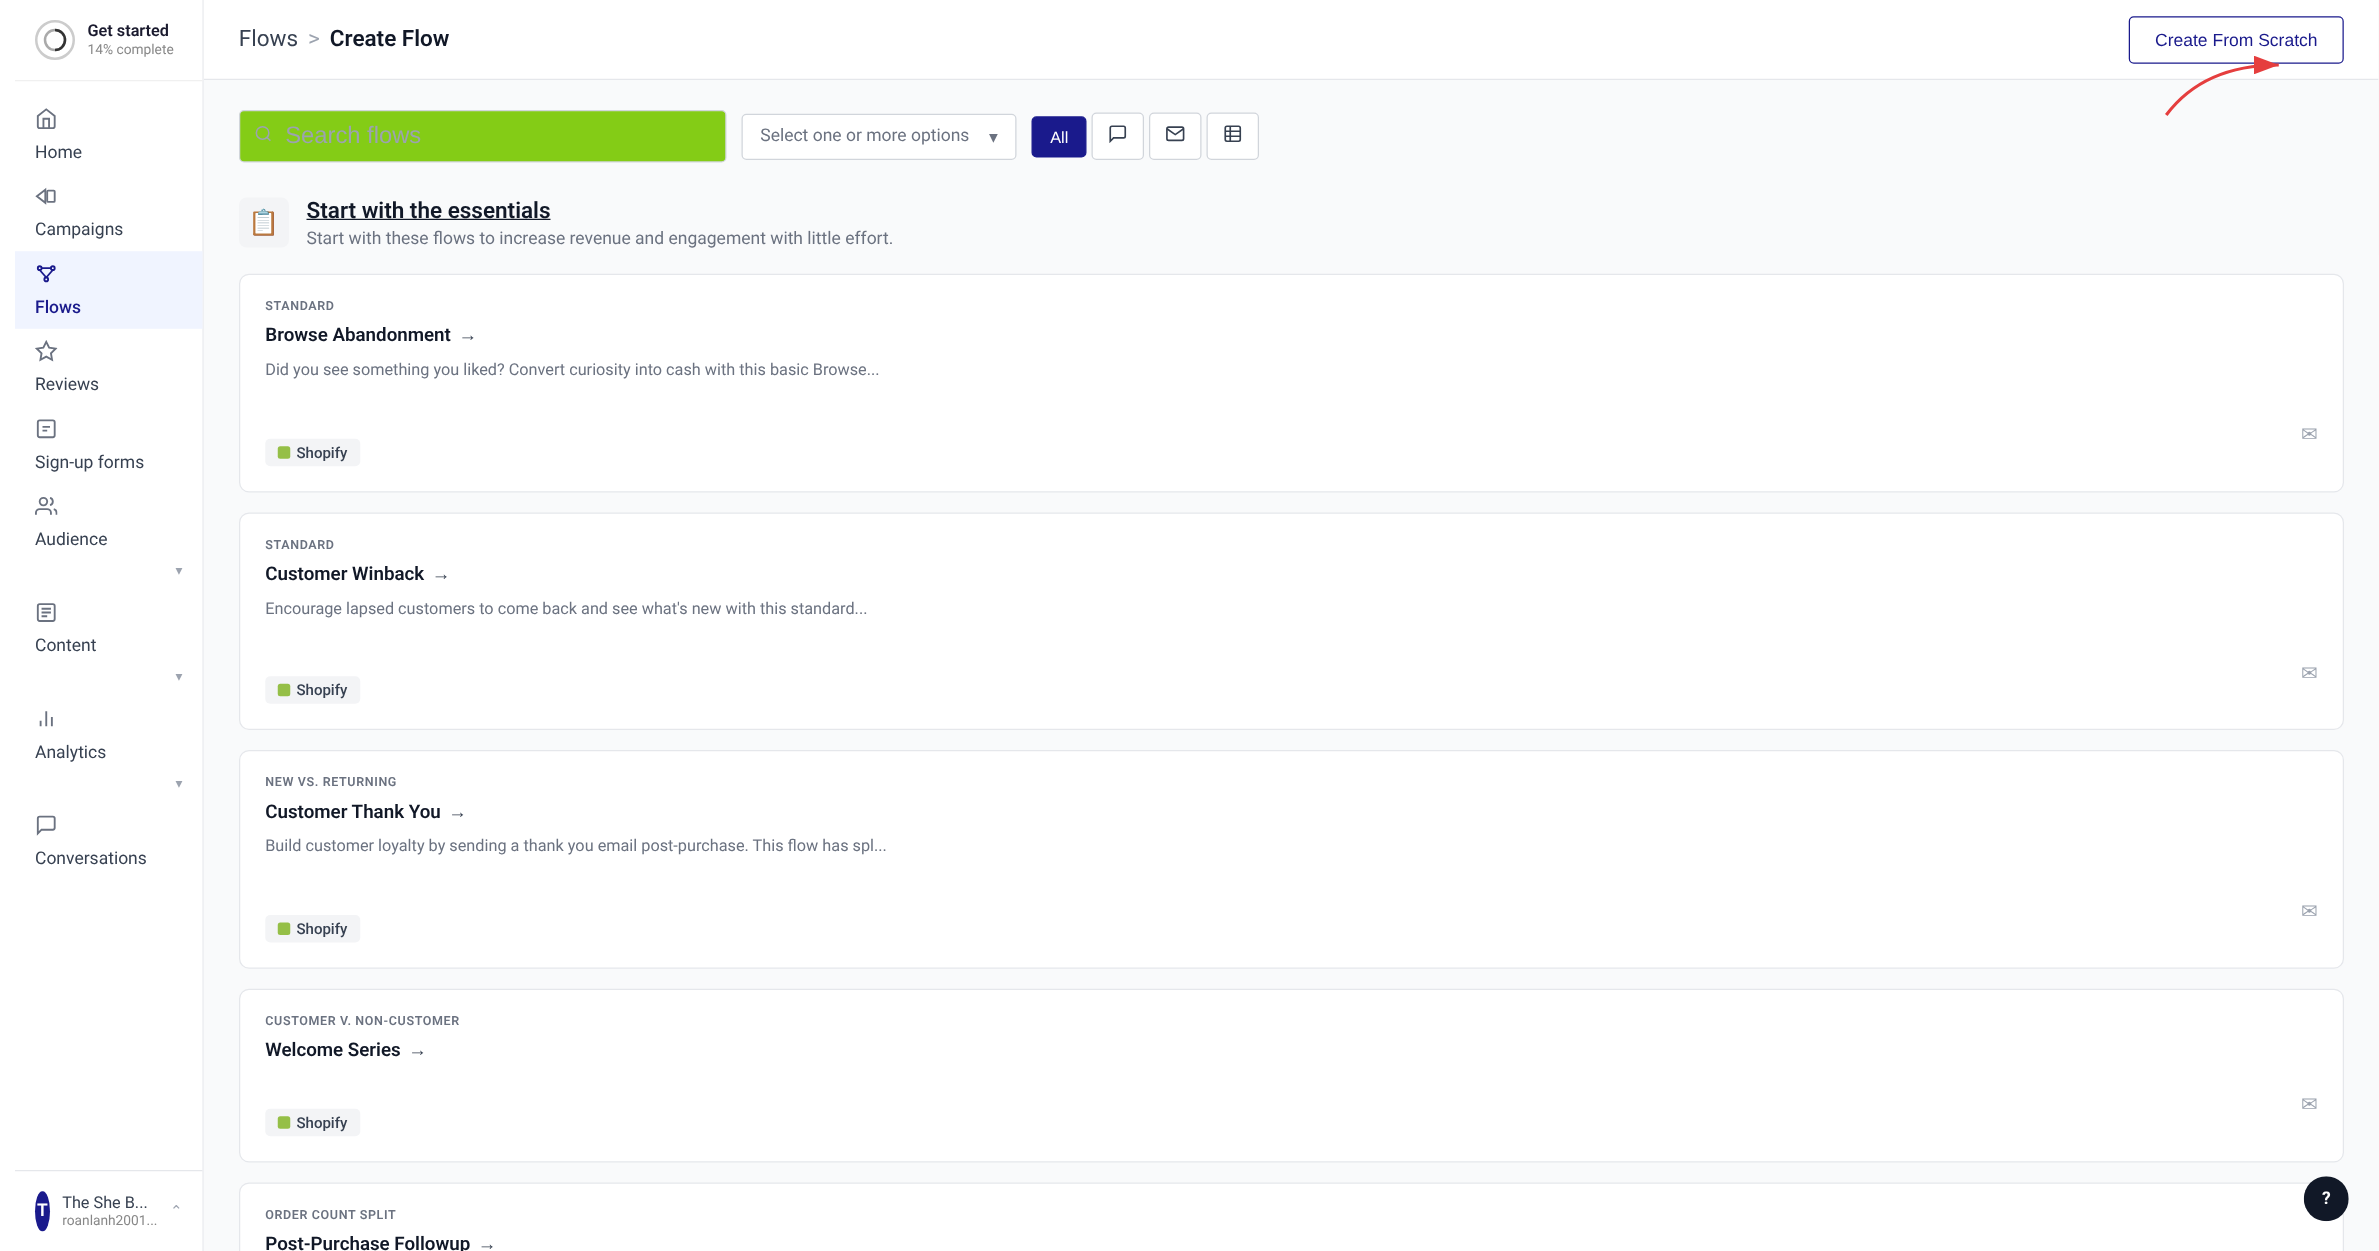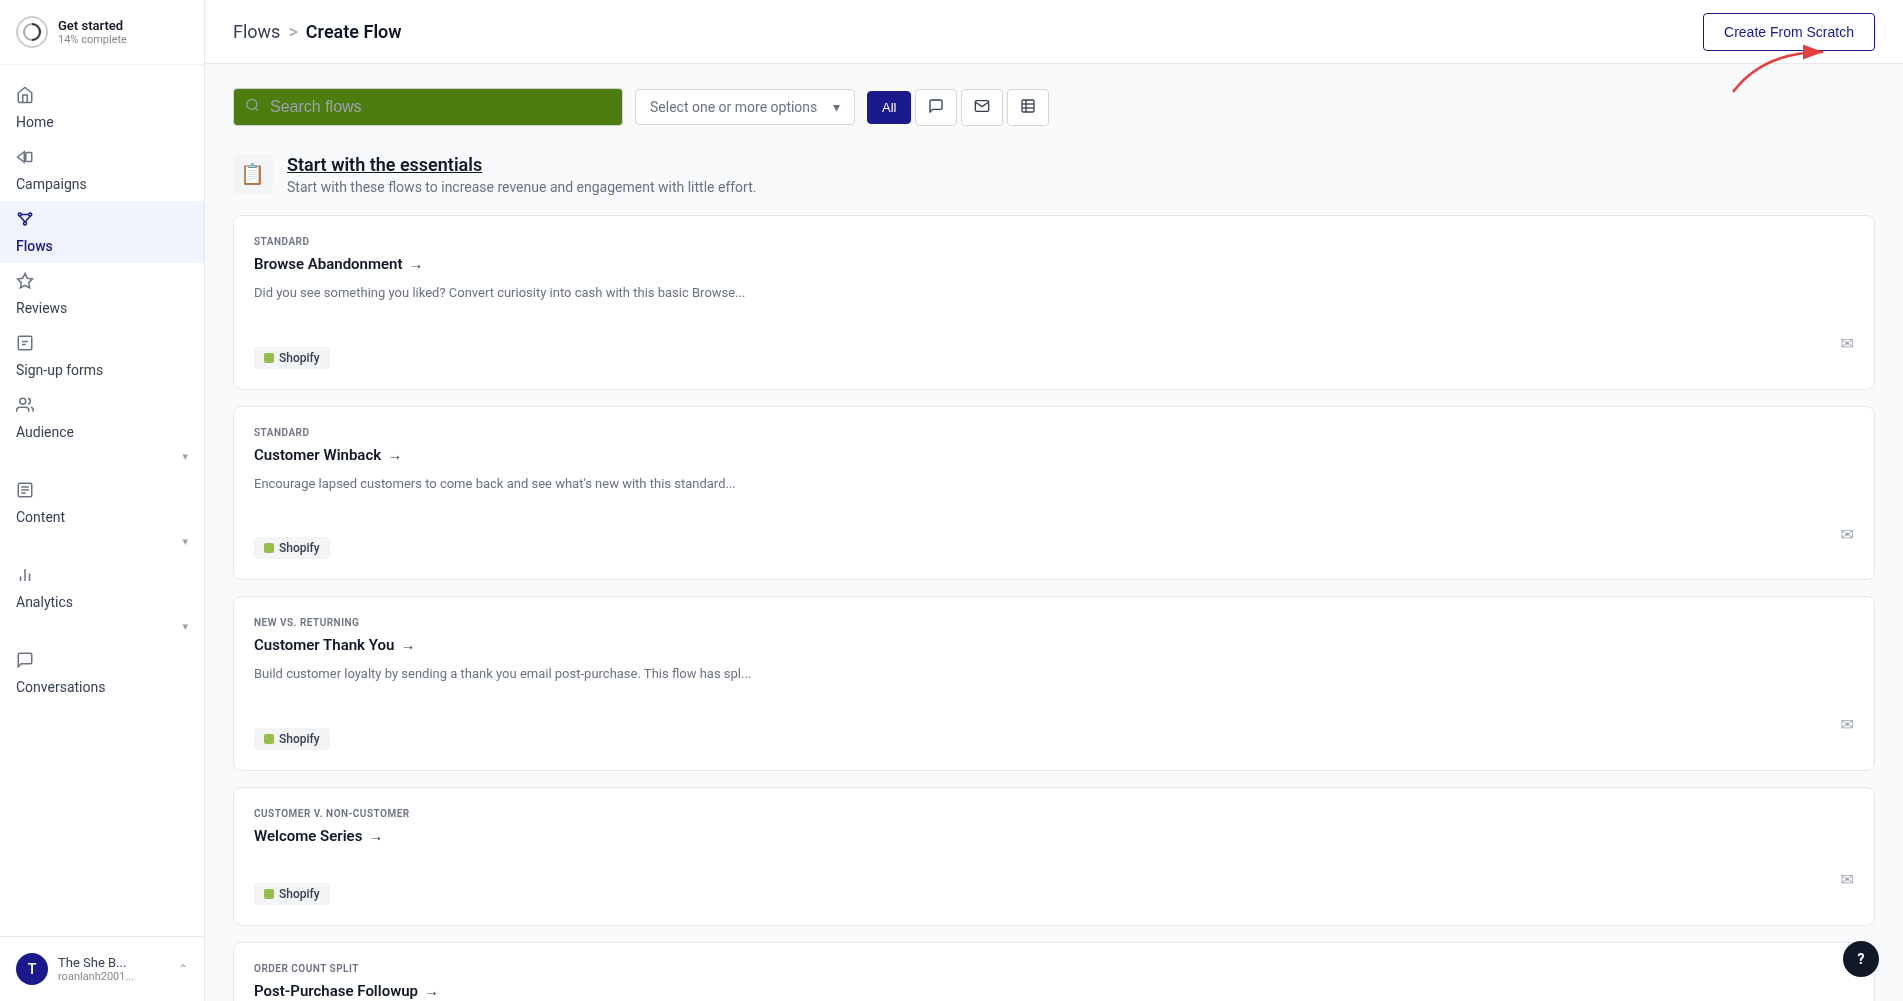--- a/index.html
+++ b/index.html
@@ -1,26 +1,27 @@
 <!DOCTYPE html>
 <html><head>
   <meta charset="utf-8">
   <style>
     * { box-sizing: border-box; margin: 0; padding: 0; }
     body { font-family: -apple-system, BlinkMacSystemFont, 'Segoe UI', Roboto, sans-serif; background: #f5f5f5; display: flex; height: 100vh; overflow: hidden; }
 
     
     .sidebar {
-      width: 205px;
+      width: 163px;
       background: #fff;
       border-right: 1px solid #e5e7eb;
       display: flex;
       flex-direction: column;
       height: 100vh;
       flex-shrink: 0;
+      padding-left: 12px;
     }
     .sidebar-header {
       padding: 16px;
       display: flex;
       align-items: center;
       gap: 10px;
       border-bottom: 1px solid #f0f0f0;
     }
     .sidebar-logo {
       width: 32px; height: 32px;
@@ -129,22 +130,22 @@
       left: 12px; top: 50%;
       transform: translateY(-50%);
       color: #9ca3af;
       font-size: 15px;
     }
     .search-input {
       width: 100%;
       padding: 9px 12px 9px 36px;
       border: 1.5px solid #d1d5db;
       border-radius: 4px;
-      font-size: 16px;
-      background: #4d7c0f;
+      font-size: 19px;
+      background: #84cc16;
       color: #111827;
       outline: none;
     }
     .search-input::placeholder { color: #9ca3af; }
     .dropdown-select {
       display: flex; align-items: center; gap: 8px;
       border: 1.5px solid #d1d5db;
       border-radius: 4px;
       padding: 9px 14px;
       background: #fff;

